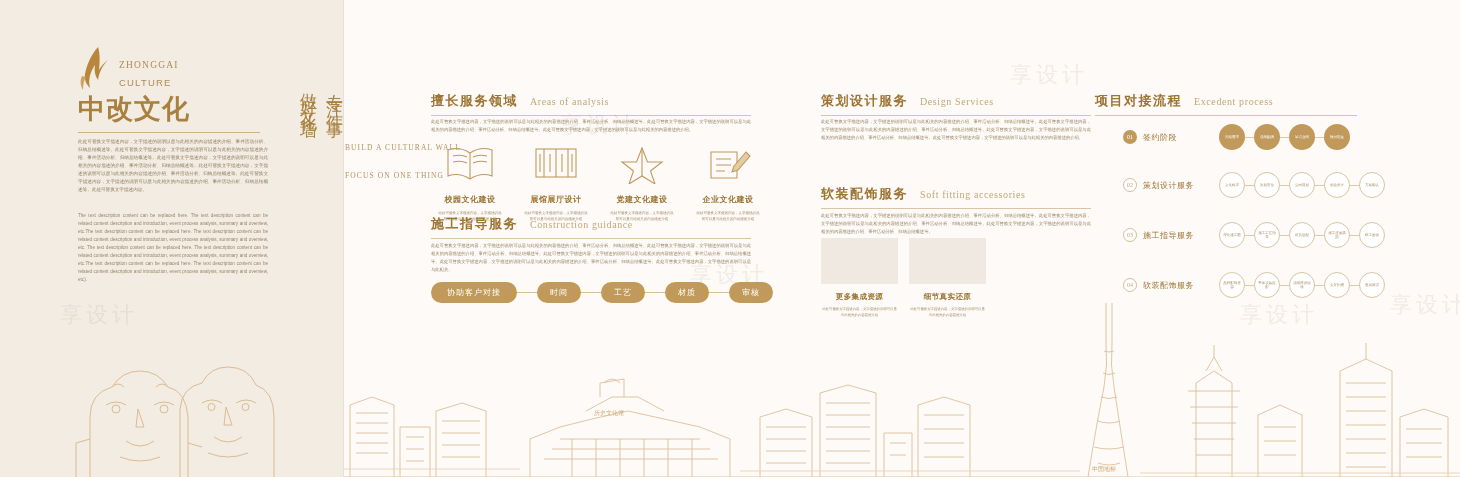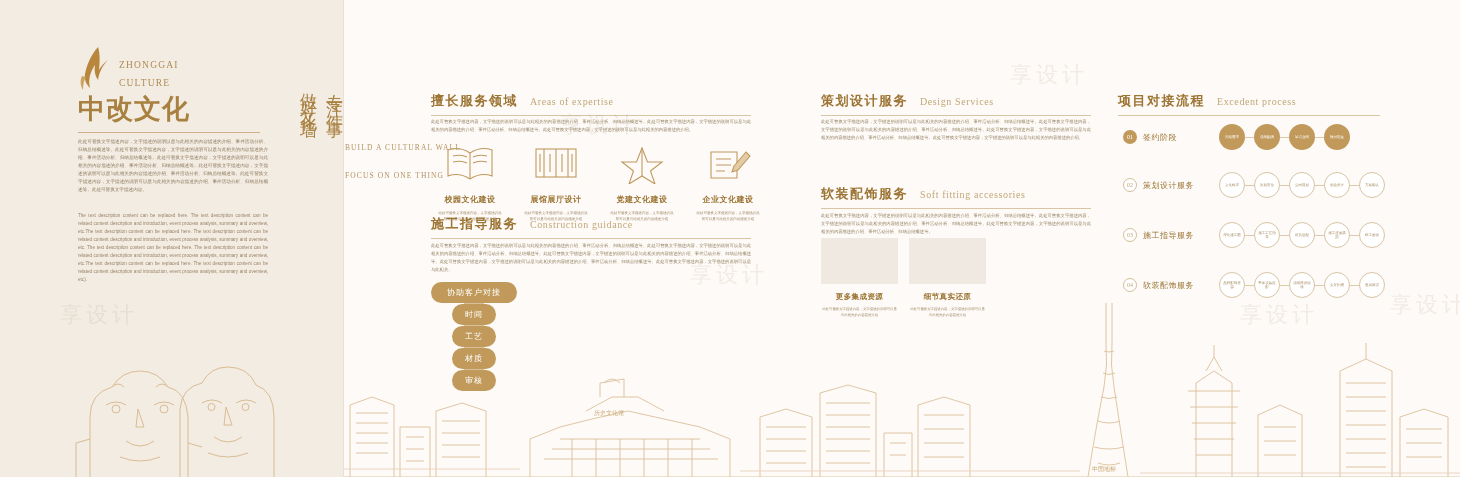--- a/index.html
+++ b/index.html
@@ -28,21 +28,21 @@
   }
   .logo-row { display: flex; align-items: flex-start; gap: 7px; }
   .logo-mark { width: 34px; height: 46px; }
   .logo-en { padding-top: 8px; }
   .logo-en-line1 {
     font-size: 9.5px; letter-spacing: 1.2px; color: #b08b52;
     font-family: "Liberation Serif", serif;
   }
   .logo-en-line2 {
     font-size: 9.5px; letter-spacing: 1.2px; color: #b08b52;
-    font-family: Liberation Serif, serif;
+    font-family: Liberation Sans, sans-serif;
   }
   .logo-cn {
     margin-top: 2px;
     font-size: 27px; letter-spacing: 1px; color: #a8803f;
     font-family: "DejaVu Serif", serif; font-weight: bold;
     line-height: 1.1;
   }
   .logo-rule {
     margin-top: 8px; width: 182px; height: 1px;
     background: #cdb089;
@@ -114,21 +114,21 @@
     margin-top: 10px; font-size: 8px; color: #9c7433;
     letter-spacing: .5px; font-family: "DejaVu Serif", serif; font-weight: bold;
   }
   .icon-desc {
     margin-top: 6px; font-size: 3.5px; line-height: 1.7; color: #a08c6c;
     padding: 0 6px; text-align: center;
   }
 
   
   .pill-chain {
-    position: absolute; display: flex; align-items: center; gap: 0; flex-direction: column;
+    position: absolute; display: flex; align-items: center; gap: 0;
   }
   .pill {
     background: #c19a5b; color: #fff;
     font-size: 8px; letter-spacing: 1px;
     border-radius: 11px; padding: 5px 13px;
     font-family: "DejaVu Serif", serif;
     white-space: nowrap;
   }
   .pill.lead { padding: 5px 16px; }
   .pill-dash { width: 20px; height: 1px; background: #d8c09a; }
@@ -250,21 +250,21 @@
     <span style="display:block;">BUILD A CULTURAL WALL</span>
     <span class="gap"></span>
     <span style="display:block;">FOCUS ON ONE THING</span>
   </div>
 
   <div class="right">
 
     <div class="section-head" style="left:88px; top:92px; width:320px;">
       <div class="sh-titles">
         <span class="sh-cn">擅长服务领域</span>
-        <span class="sh-en">Areas of expertise</span>
+        <span class="sh-en">Areas of analysis</span>
       </div>
       <div class="sh-rule" style="width:320px;"></div>
     </div>
     <div class="body-text" style="left:88px; top:118px; width:320px;">此处可替换文字描述内容，文字描述的说明可以是与此相关的内容描述的介绍、事件活动分析、归纳总结概述等。此处可替换文字描述内容，文字描述的说明可以是与此相关的内容描述的介绍、事件活动分析、归纳总结概述等。此处可替换文字描述内容，文字描述的说明可以是与此相关的内容描述的介绍。</div>
 
     <div class="icon-row" style="left:88px; top:138px; width:336px;">
       <div class="icon-cell">
         <div class="icon-art">
           <svg width="54" height="44" viewBox="0 0 54 44">
             <g fill="none" stroke="#c09a5e" stroke-width="1.1">
@@ -363,21 +363,21 @@
         <div class="card-t">更多集成资源</div>
         <div class="card-d">此处可替换文字描述内容，文字描述的说明可以是与此相关的内容描述介绍</div>
       </div>
       <div class="card">
         <div class="card-img"></div>
         <div class="card-t">细节真实还原</div>
         <div class="card-d">此处可替换文字描述内容，文字描述的说明可以是与此相关的内容描述介绍</div>
       </div>
     </div>
 
-    <div class="section-head" style="left:775px; top:92px; width:262px;">
+    <div class="section-head" style="left:752px; top:92px; width:262px;">
       <div class="sh-titles">
         <span class="sh-cn">项目对接流程</span>
         <span class="sh-en">Excedent process</span>
       </div>
       <div class="sh-rule" style="width:262px;"></div>
     </div>
 
     <div class="flow-row" style="left:780px; top:124px;">
       <div class="flow-label">
         <span class="flow-badge filled">01</span>

